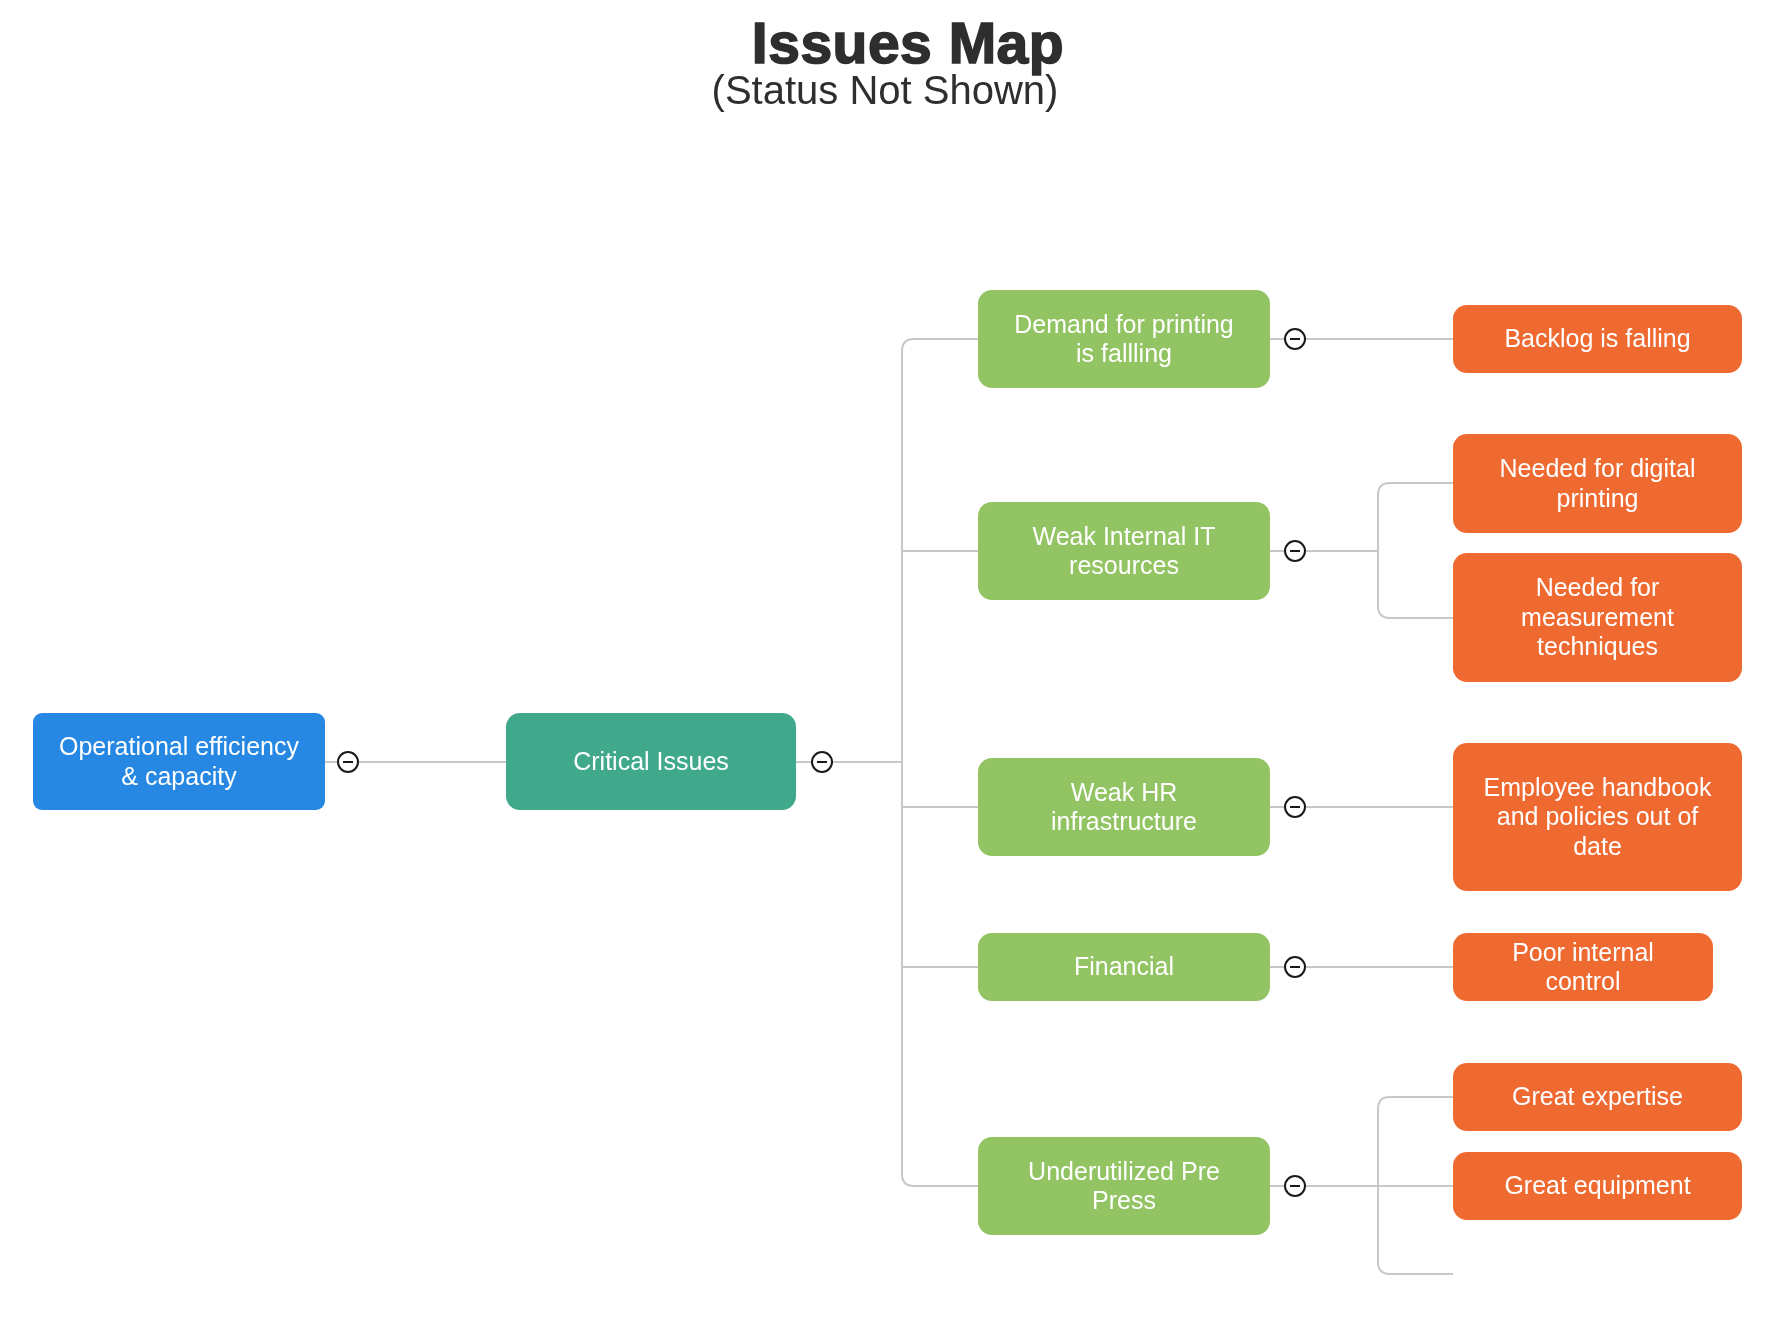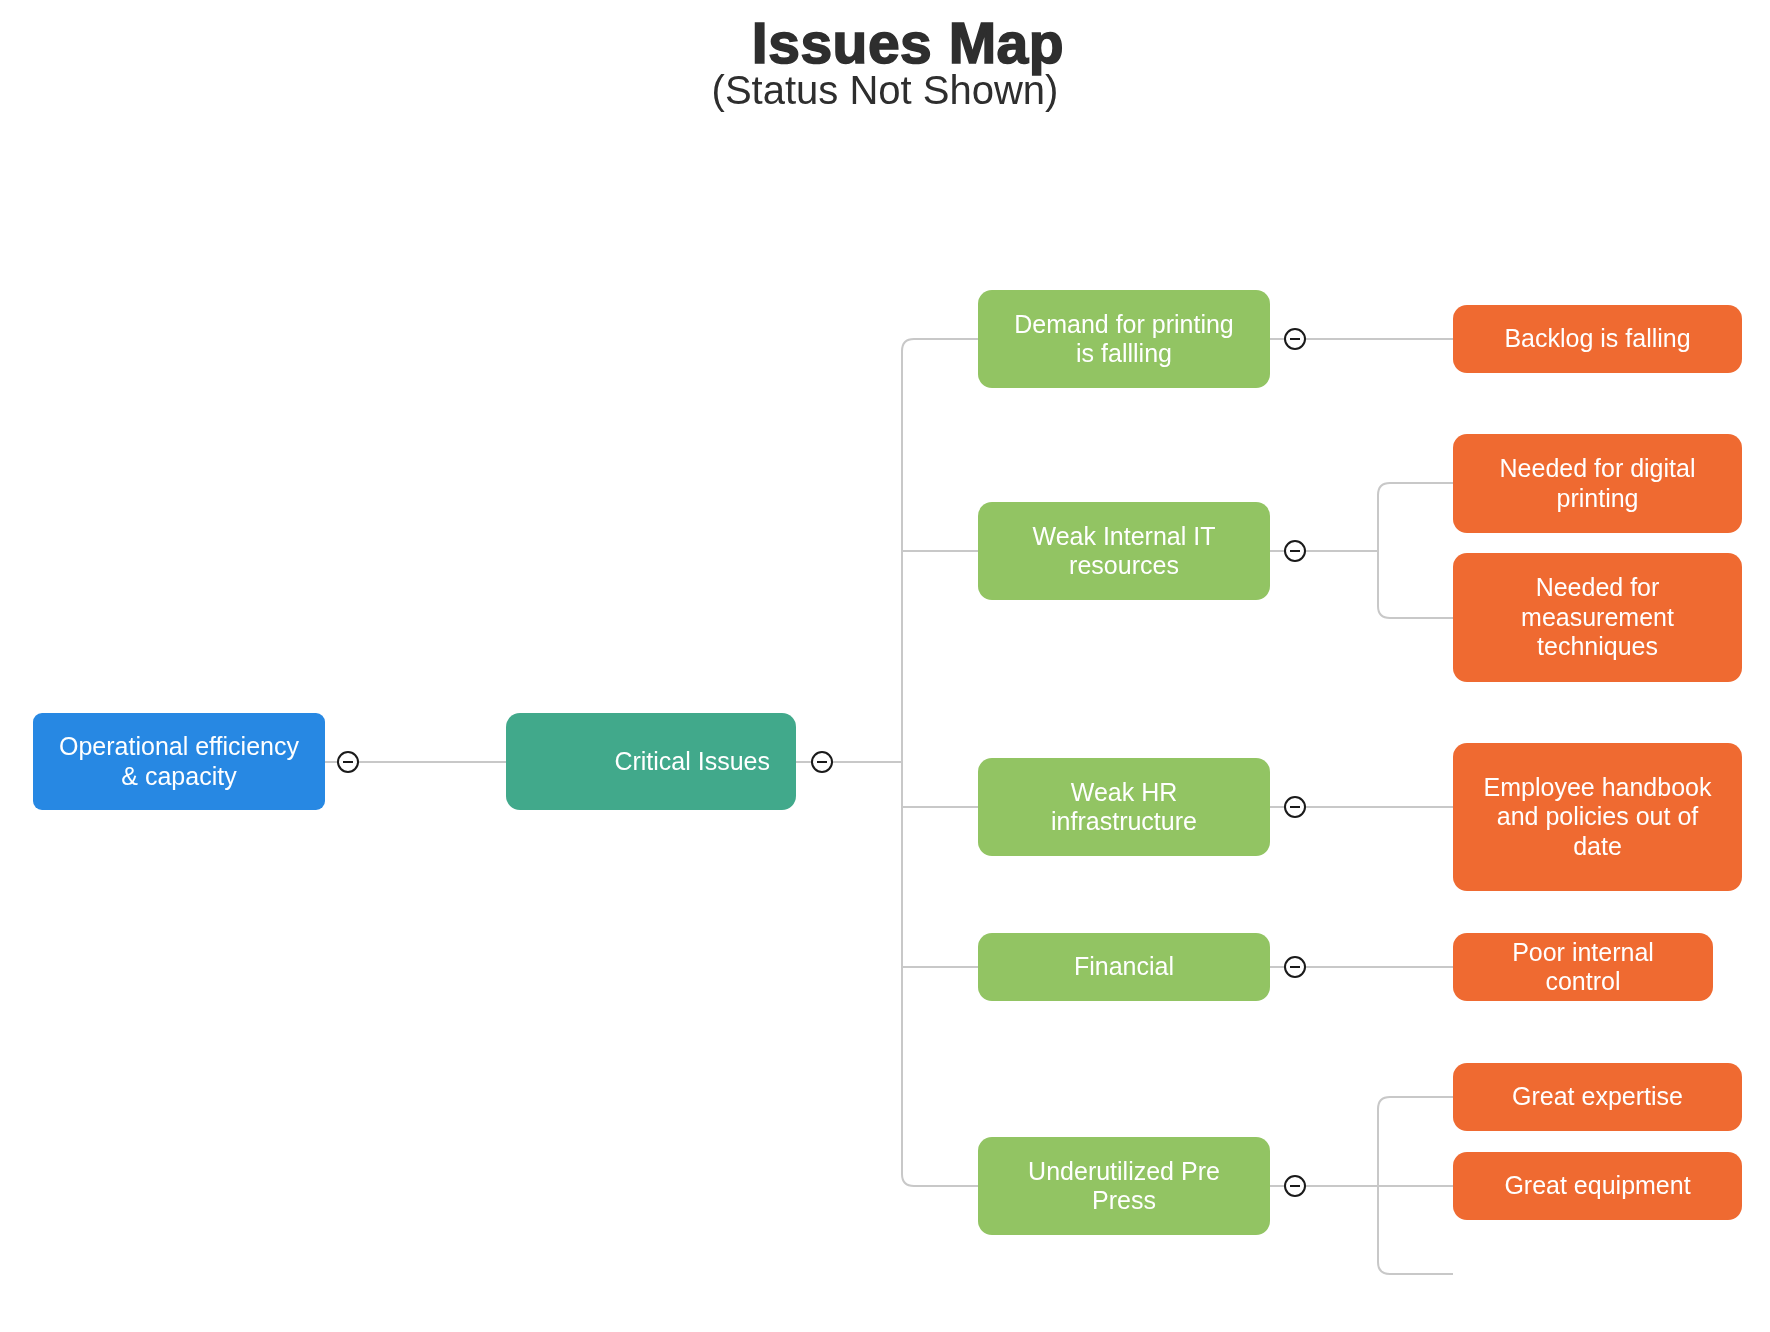--- a/index.html
+++ b/index.html
@@ -28,21 +28,21 @@
     fill:none;stroke:var(--c-connector,#C8C8C8);stroke-width:2px;
   }
 
   .node{
     position:absolute;z-index:2;box-sizing:border-box;
     border-radius:14px;color:var(--c-node_text,#ffffff);
     display:flex;align-items:center;justify-content:center;text-align:center;
     font-size:25px;line-height:1.18;padding:0 26px;
   }
   .node-root{background:var(--c-root,#2788E3);padding:0 20px;border-radius:9px;}
-  .node-critical{background:var(--c-critical,#41A98B);justify-content:flex-end;}
+  .node-critical{background:var(--c-critical,#41A98B);}
   .node-branch{background:var(--c-branch,#92C463);}
   .node-leaf{background:var(--c-leaf,#EF6A31);}
 
   .collapse{
     position:absolute;z-index:3;width:22px;height:22px;box-sizing:border-box;
     border:2px solid #1a1a1a;border-radius:50%;background:#ffffff;
     display:flex;align-items:center;justify-content:center;cursor:pointer;
   }
   .collapse::after{
     content:"";display:block;width:10px;height:2px;background:#1a1a1a;

